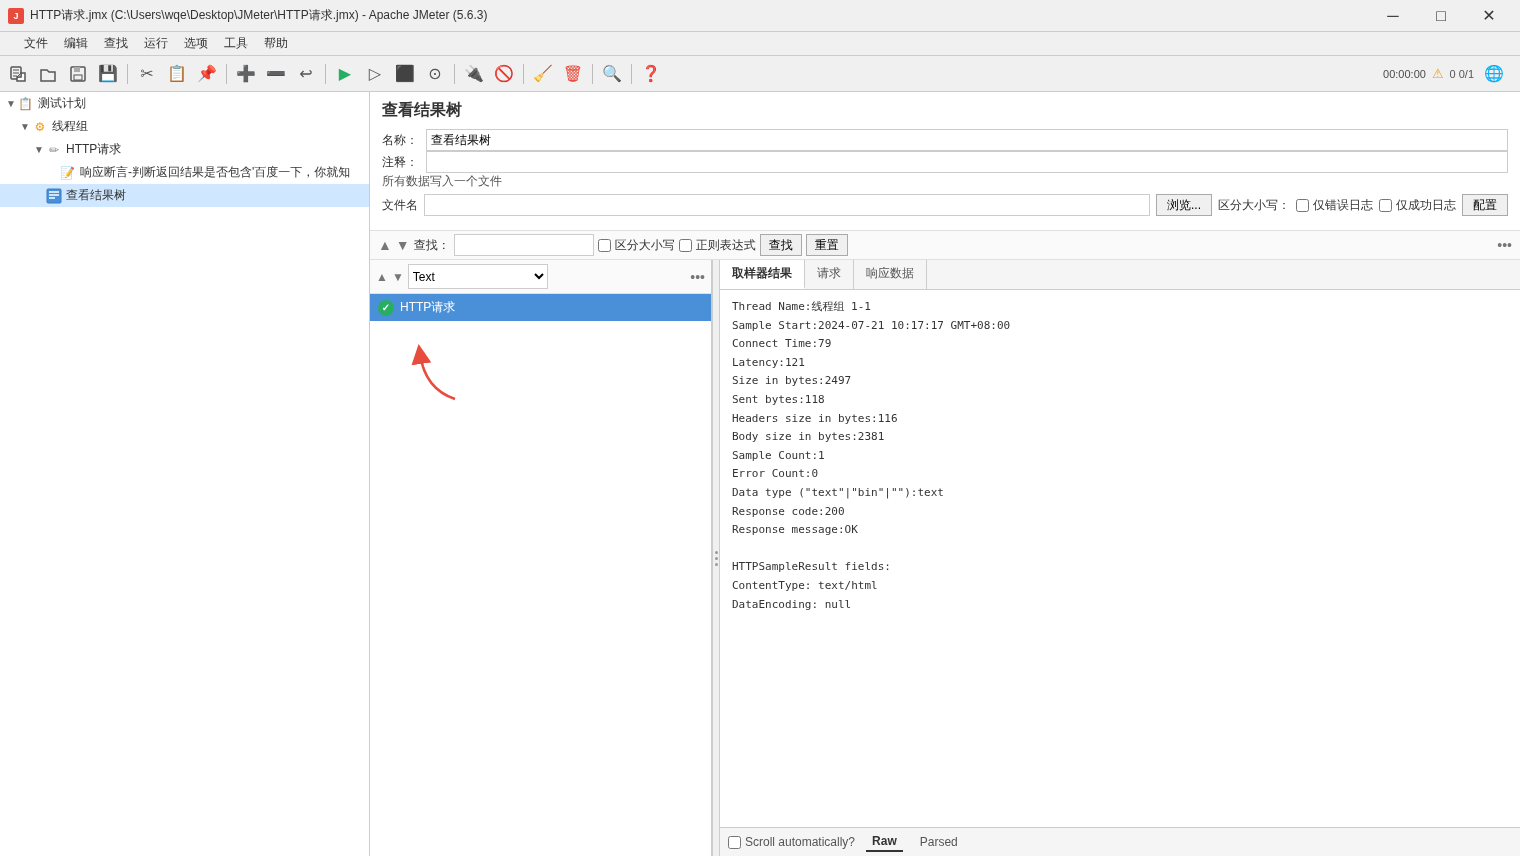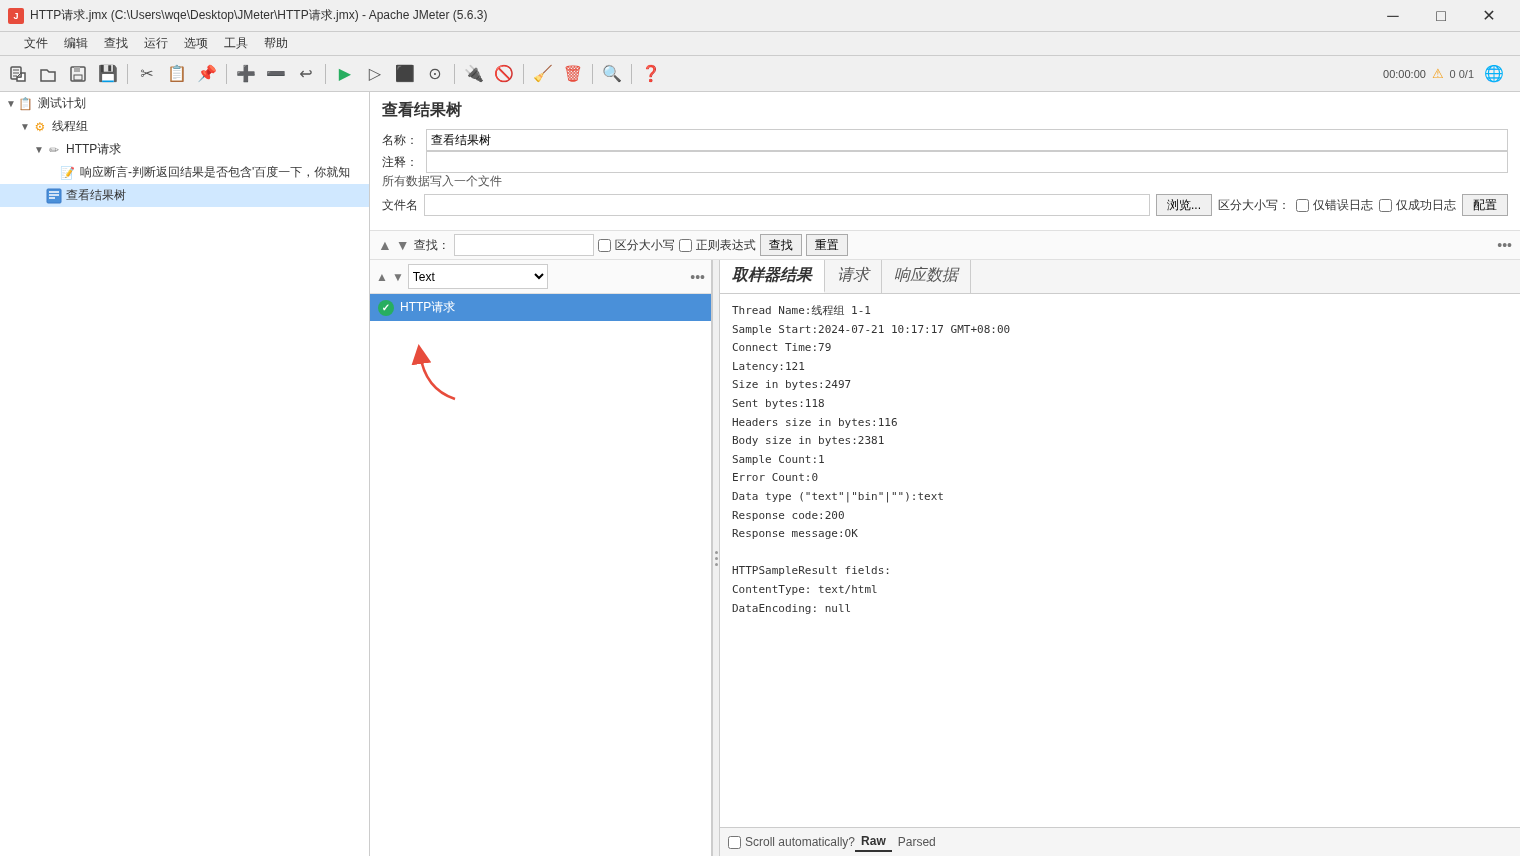--- a/index.html
+++ b/index.html
@@ -324,25 +324,24 @@
       flex-direction: column;
       overflow: hidden;
     }
     .detail-tabs {
       display: flex;
       border-bottom: 1px solid #ccc;
       background: #f5f5f5;
     }
     .detail-tab {
       padding: 5px 12px;
-      font-size: 16px;
+      font-size: 12px;
       cursor: pointer;
       color: #555;
       border-right: 1px solid #ccc;
-      font-style: italic;
     }
     .detail-tab.active {
       background: white;
       color: #333;
       font-weight: bold;
       border-bottom: 2px solid white;
     }
     .detail-content {
       flex: 1;
       overflow: auto;
@@ -356,21 +355,21 @@
       display: block;
       margin-bottom: 1px;
       font-family: Consolas, monospace;
       font-size: 11px;
     }
     .detail-bottom {
       border-top: 1px solid #ccc;
       padding: 4px 8px;
       display: flex;
       align-items: center;
-      gap: 0;
+      gap: 11px;
       background: #f5f5f5;
     }
     .bottom-tab {
       font-size: 12px;
       cursor: pointer;
       color: #555;
       padding: 2px 6px;
     }
     .bottom-tab.active {
       color: #333;

